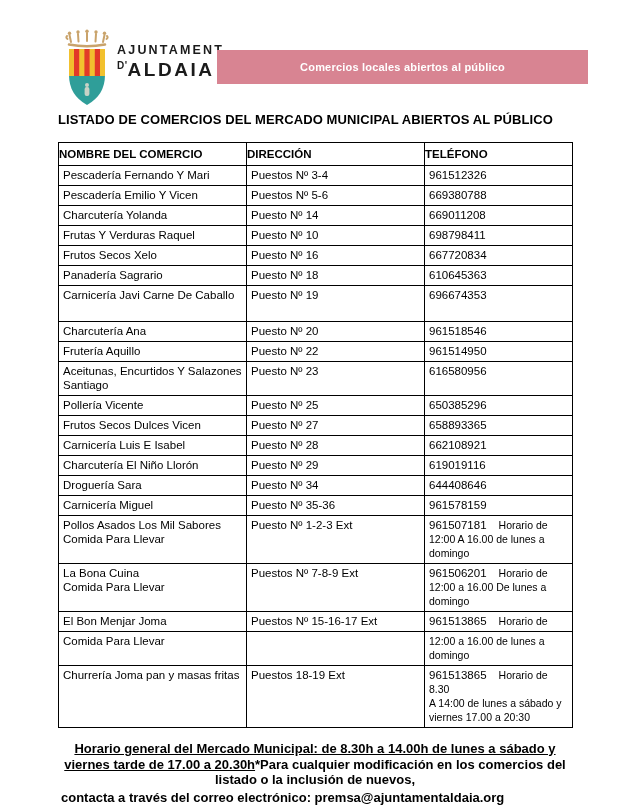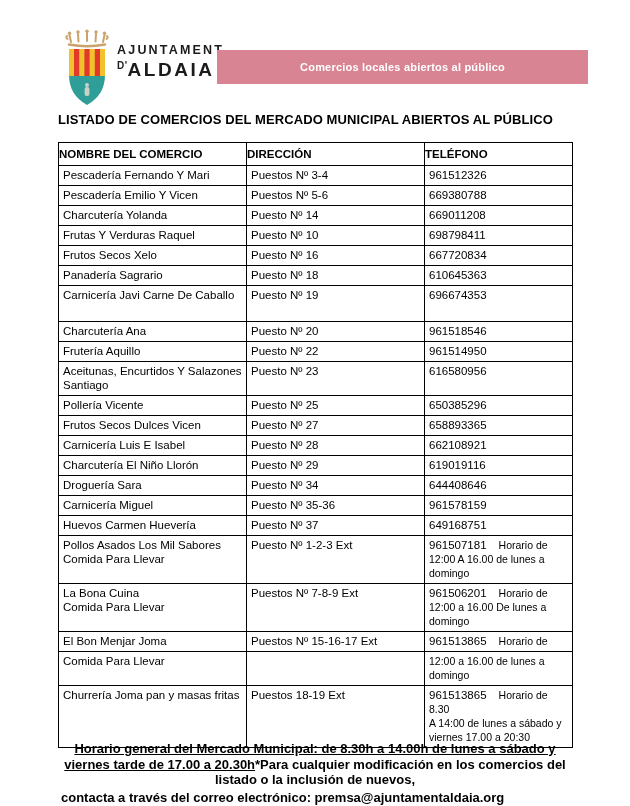--- a/index.html
+++ b/index.html
@@ -199,25 +199,20 @@
           <td class="pre">Droguería Sara</td>
           <td class="pre">Puesto Nº 34</td>
           <td><span class="phone-num">644408646</span></td>
         </tr>
       <tr>
           <td class="pre">Carnicería Miguel</td>
           <td class="pre">Puesto Nº 35-36</td>
           <td><span class="phone-num">961578159</span></td>
         </tr>
       <tr>
-          <td class="pre">Huevos Carmen Huevería</td>
-          <td class="pre">Puesto Nº 37</td>
-          <td><span class="phone-num">649168751</span></td>
-        </tr>
-      <tr>
           <td class="pre">Pollos Asados Los Mil Sabores
 Comida Para Llevar</td>
           <td class="pre">Puesto Nº 1-2-3 Ext</td>
           <td><span class="phone-num">961507181</span><span class="phone-note">Horario de
 12:00 A 16.00 de lunes a domingo</span></td>
         </tr>
       <tr>
           <td class="pre">La Bona Cuina
 Comida Para Llevar</td>
           <td class="pre">Puestos Nº 7-8-9 Ext</td>

